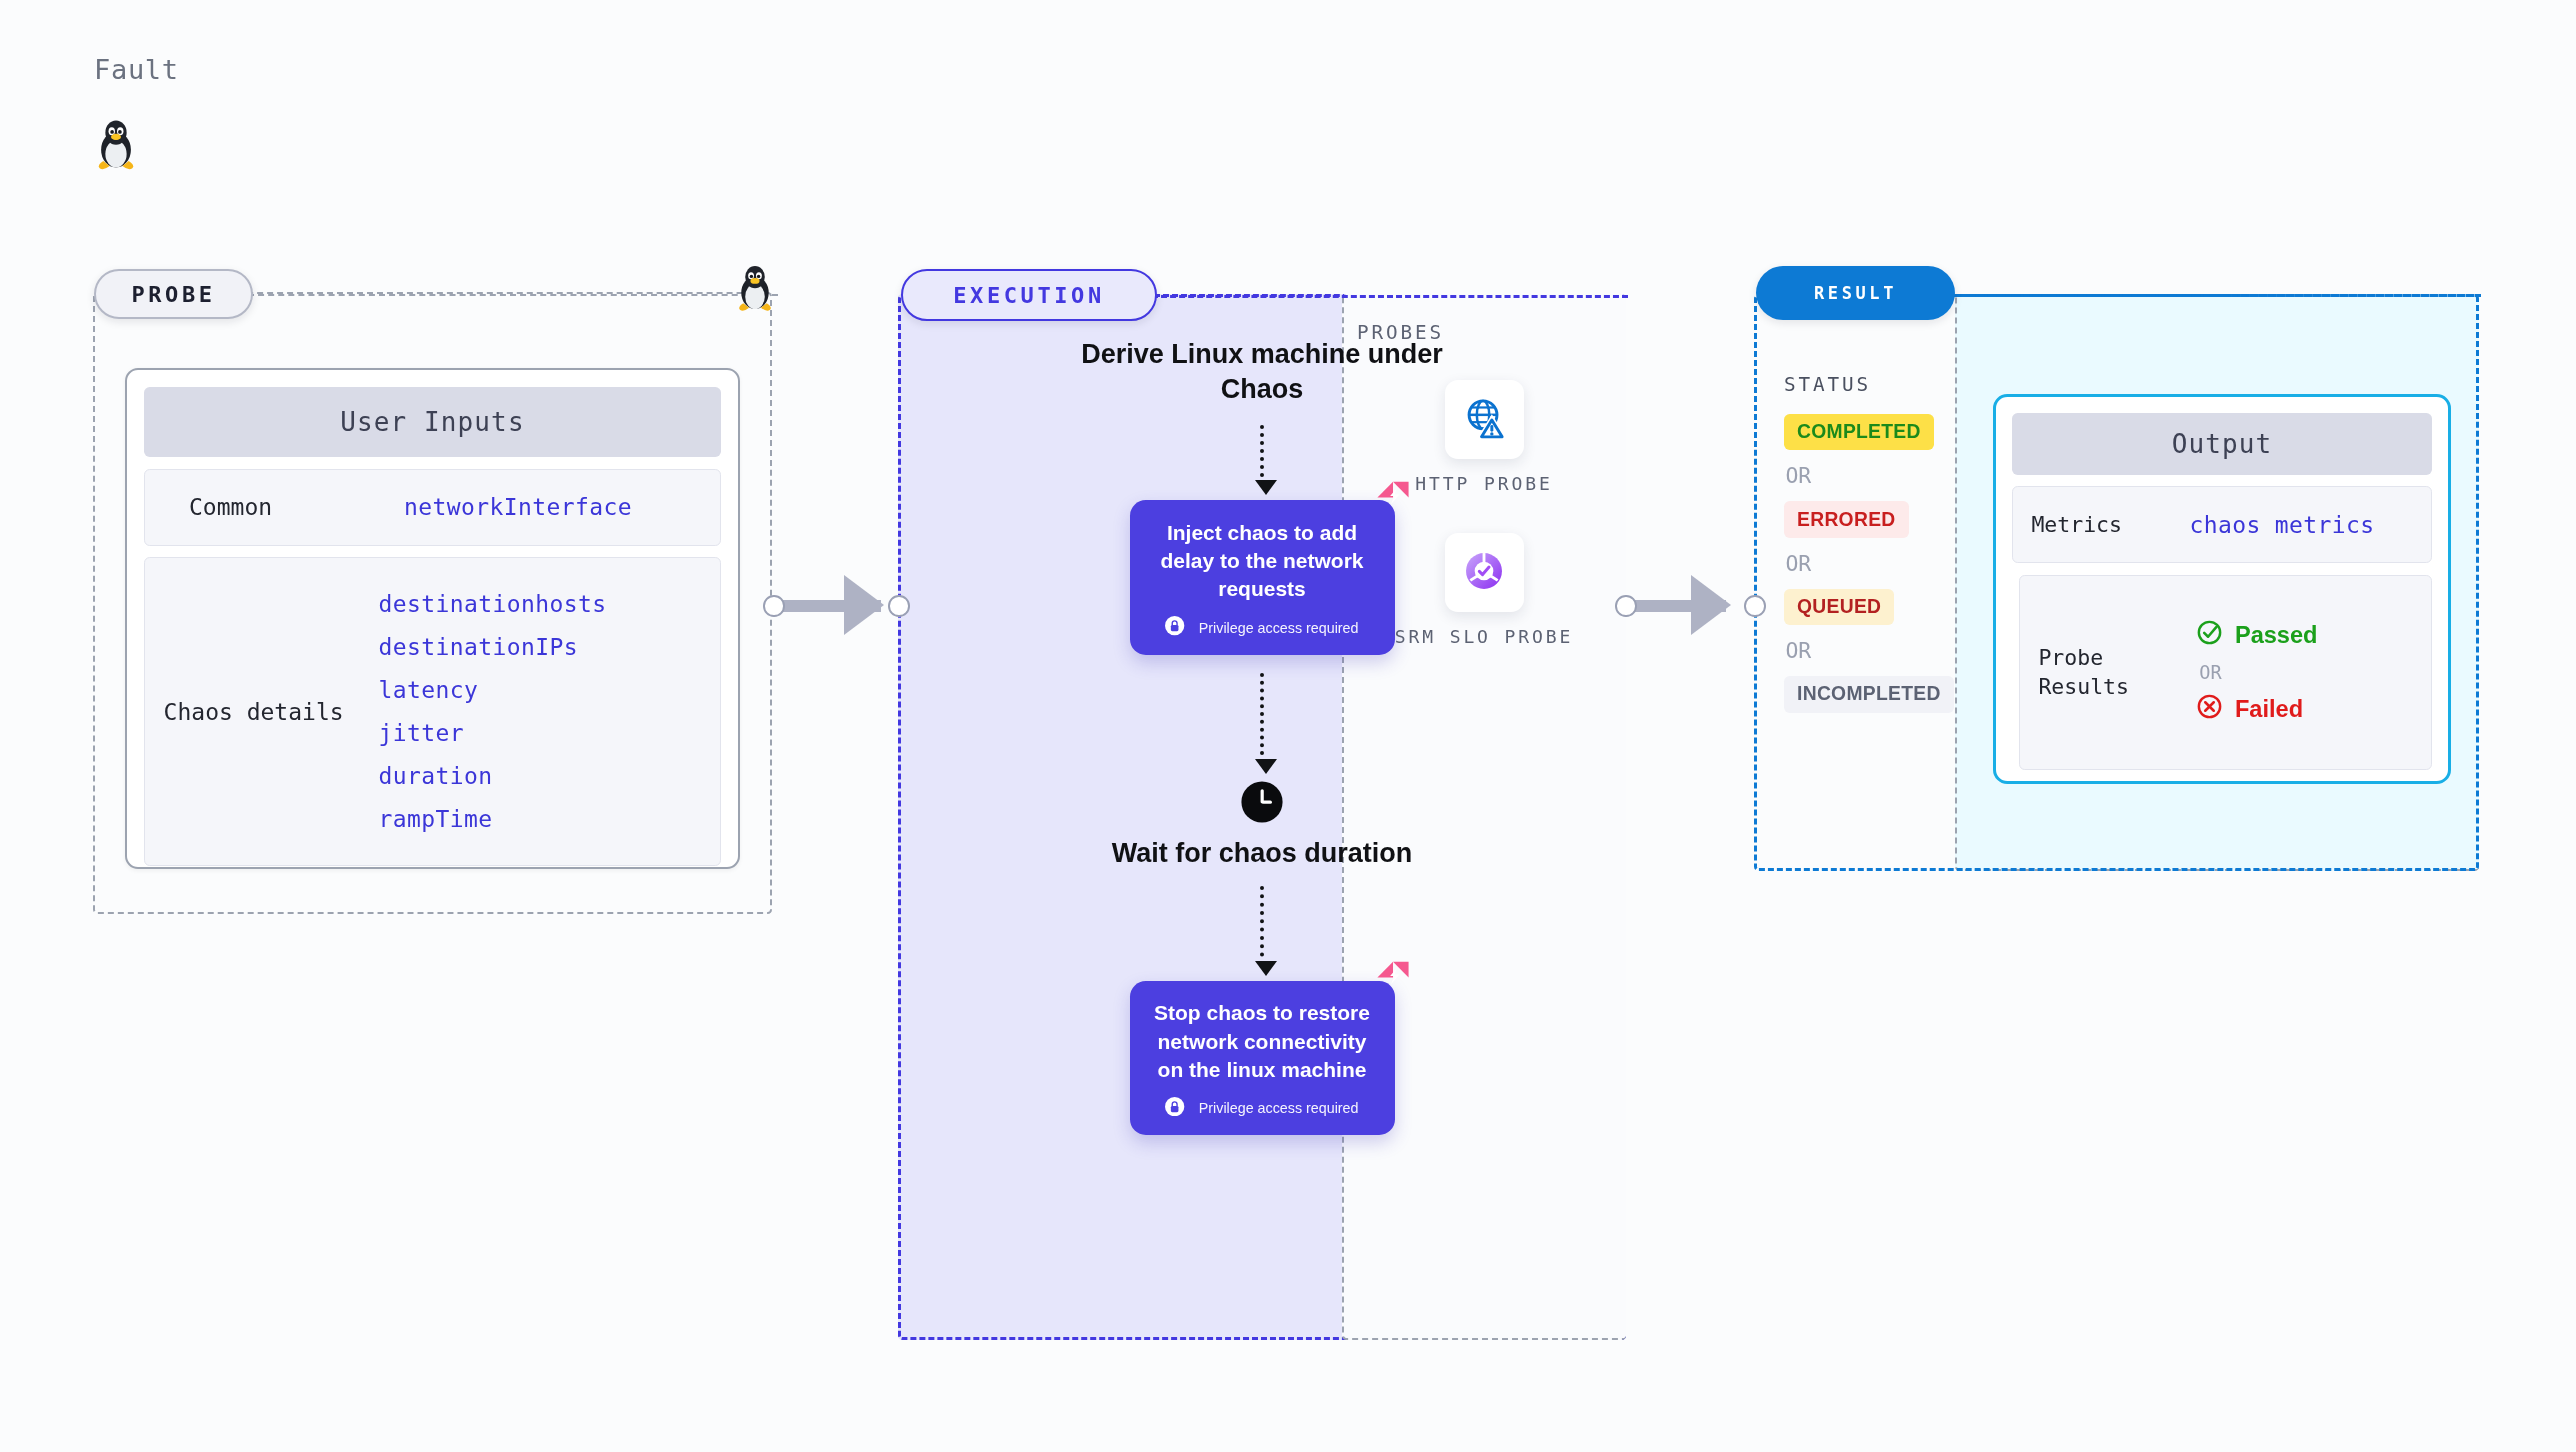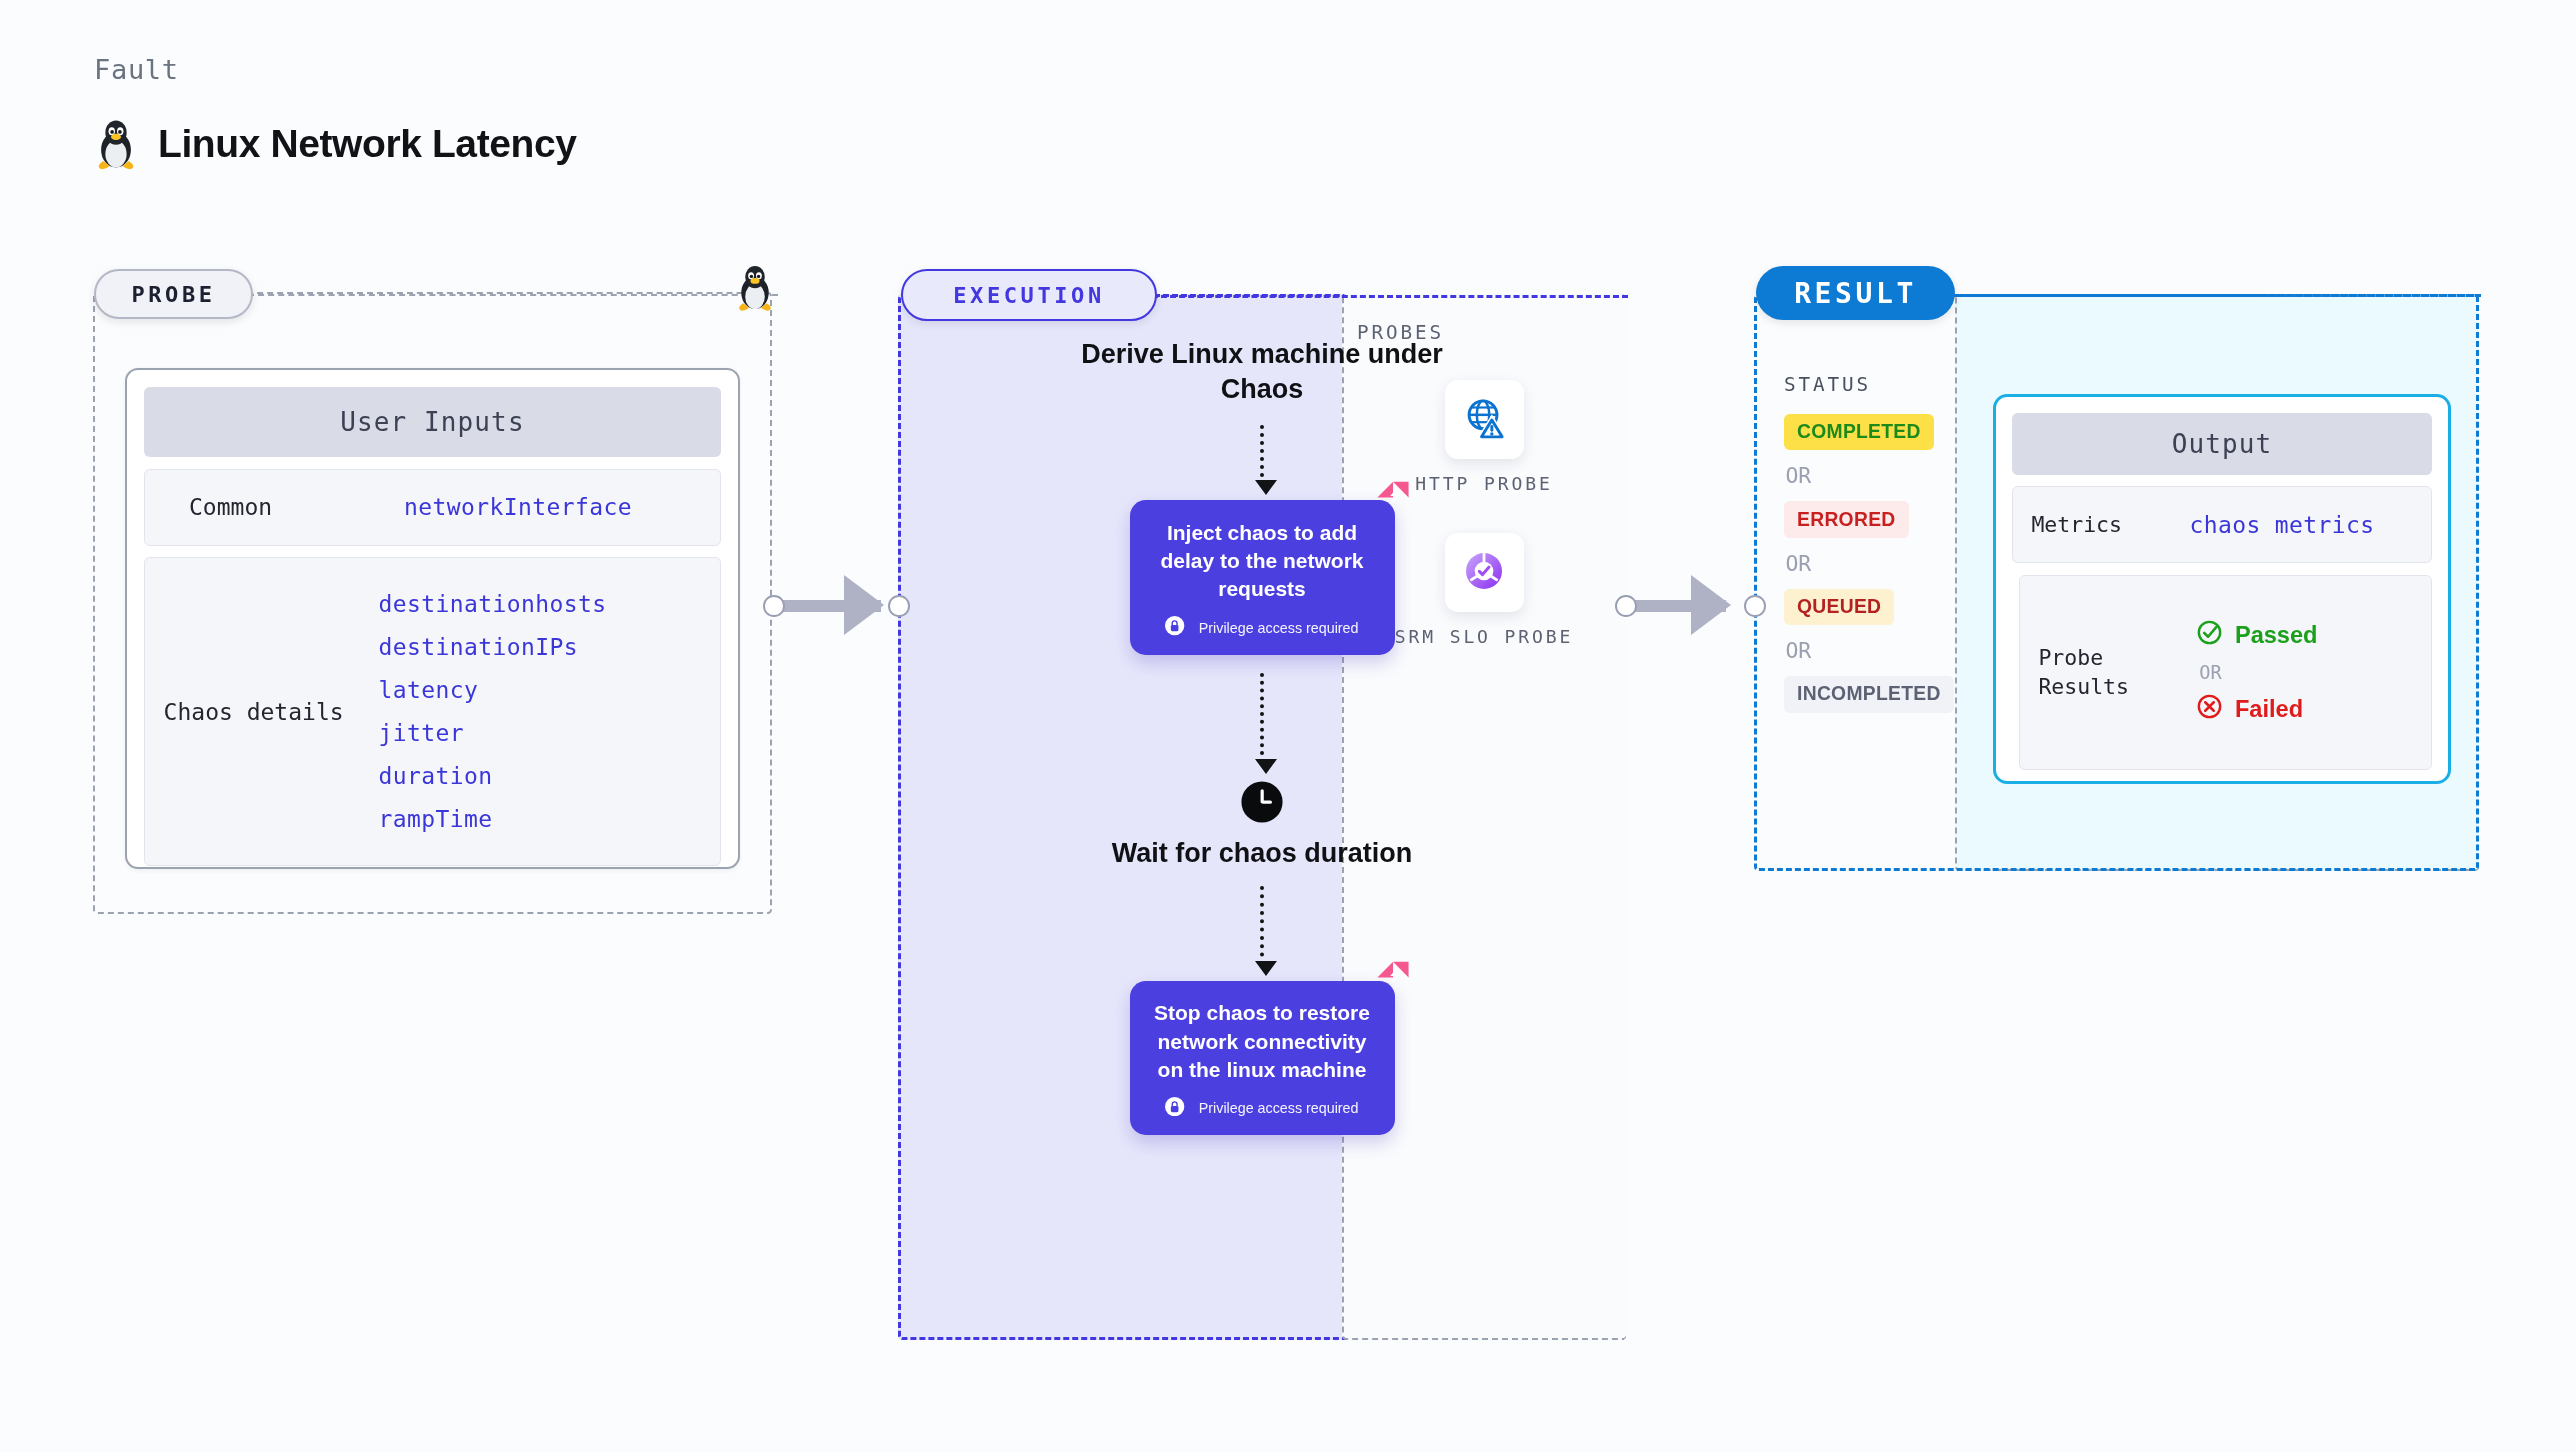--- a/index.html
+++ b/index.html
@@ -83,21 +83,21 @@
     font-size: 22px;
   }
   #pill-exec {
     left: 901px; top: 269px; width: 256px; height: 52px;
     background: #e9e9fc; border: 2.9px solid #4338e0; color: #4338e0;
     font-size: 22px;
   }
   #pill-result {
     left: 1756px; top: 266px; width: 199px; height: 54px;
     background: #0d7ad4; border: none; color: #ffffff;
-    font-size: 28px;
+    font-size: 17px;
   }
 
   
   .pill-connector { position: absolute; height: 0; z-index: 2; }
   #conn-tune { left: 248px; top: 294px; width: 530px; border-top: 2.9px dashed #9ca3b0; }
   #conn-exec { left: 1152px; top: 295px; width: 476px; border-top: 3.6px dashed #4338e0; }
   #conn-result { left: 1951px; top: 294px; width: 530px; border-top: 3.6px dashed #0d7ad4; }
 
   
   #tune-penguin { position: absolute; left: 734px; top: 264px; z-index: 7; }
@@ -281,21 +281,20 @@
         <ellipse cx="25" cy="18" rx="4.5" ry="5.5" fill="#fff"></ellipse>
         <ellipse cx="37" cy="18" rx="4.5" ry="5.5" fill="#fff"></ellipse>
         <circle cx="25.5" cy="19" r="2.6" fill="#15181d"></circle>
         <circle cx="36.5" cy="19" r="2.6" fill="#15181d"></circle>
         <path d="M24 27 q7 7 14 0 q-7 5 -14 0z" fill="#f5b519"></path>
         <ellipse cx="31" cy="26" rx="7" ry="4.4" fill="#f9c424"></ellipse>
         <path d="M13 60 q-9 6 -5 10 q5 4 14 -3z" fill="#f5b519"></path>
         <path d="M49 60 q9 6 5 10 q-5 4 -14 -3z" fill="#f5b519"></path>
       </svg>
     </span>
-    <span class="hdr-title">Linux Network Latency</span>
   </div>
 
   <div class="pill-connector" id="conn-tune"></div>
   <div class="panel" id="tune-panel">
     <div class="panel-box"></div>
   </div>
   <div class="stage-pill" id="pill-tune">PROBE</div>
 
   <div id="tune-penguin">
     <svg width="42" height="47" viewBox="0 0 62 72">

